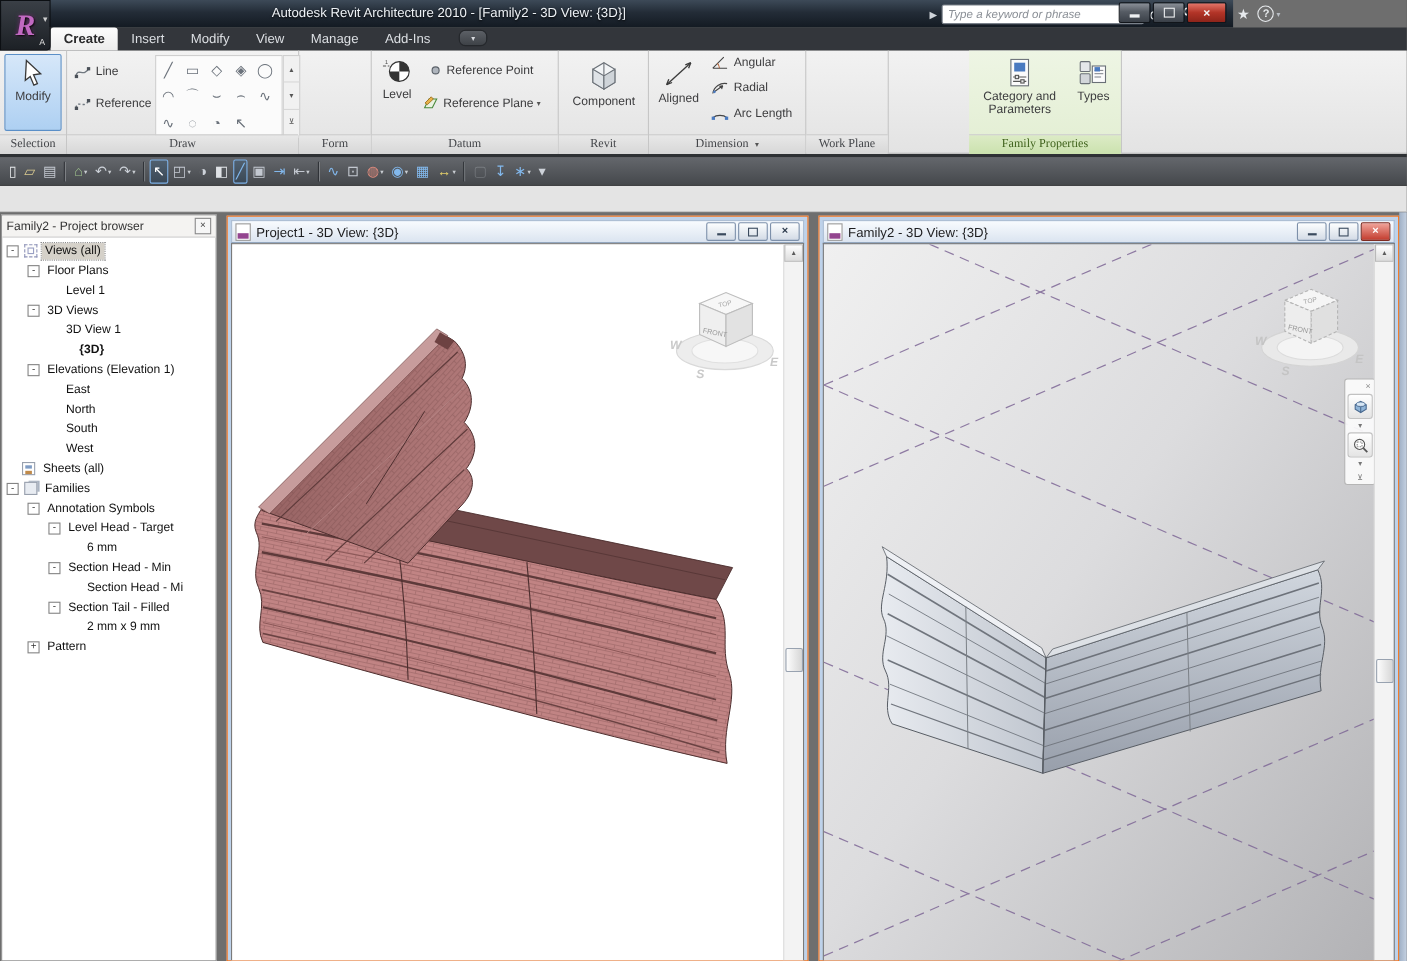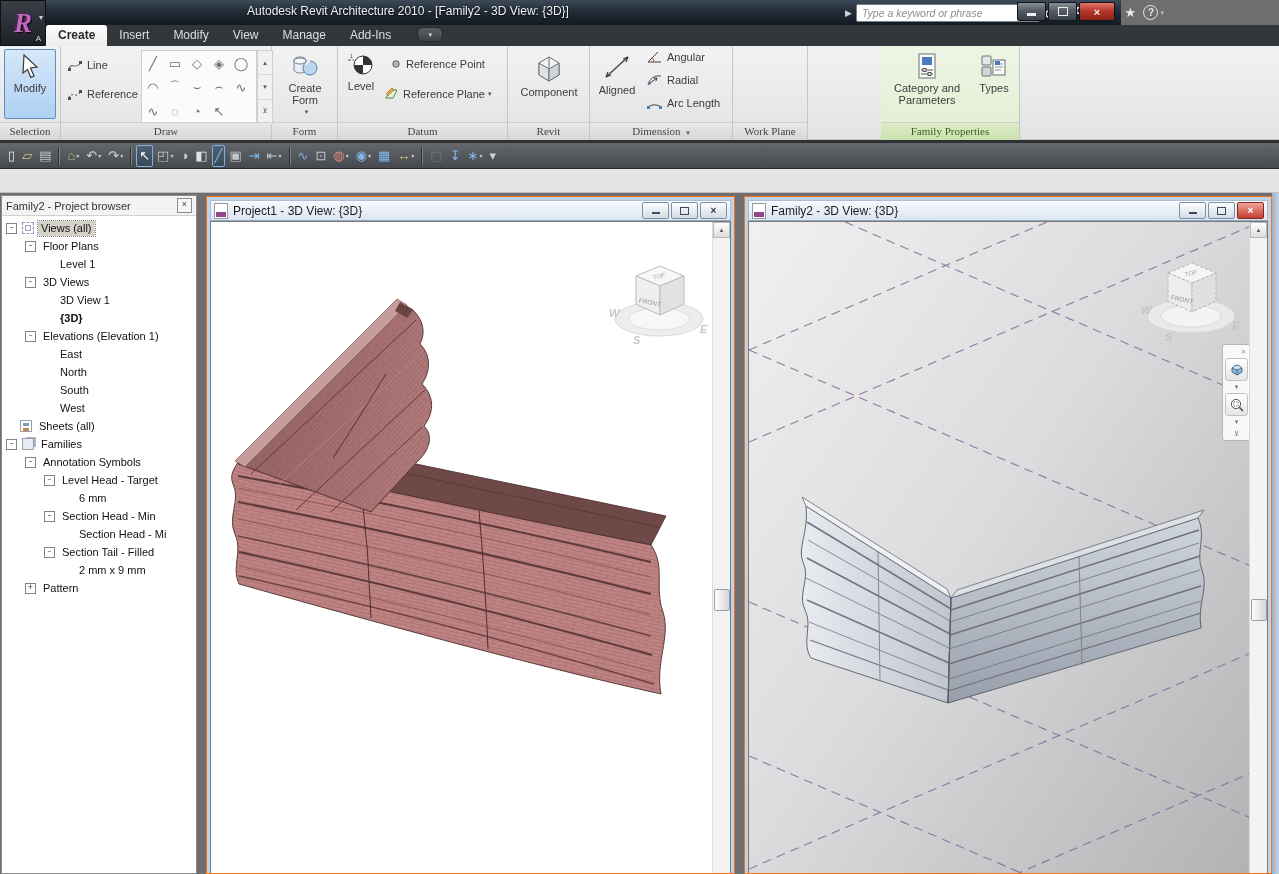--- a/index.html
+++ b/index.html
@@ -231,32 +231,20 @@
         <div class="dscroll">
           <span>▴</span>
           <span>▾</span>
           <span>⊻</span>
         </div>
       </div>
       <div class="plabel">Draw</div>
     </div>
 
     <div class="rpanel" style="left:272px;width:66px">
-      <div class="pcontent">
-        <div class="bigbtn" style="left:8px;top:3px;width:50px;height:70px">
-          <svg width="30" height="26" viewBox="0 0 30 26">
-            <path d="M4,8 Q4,4 10,4 Q16,4 16,8 L16,16 Q16,20 10,20 Q4,20 4,16 Z" fill="#e8edf3" stroke="#7a828c"></path>
-            <ellipse cx="10" cy="8" rx="6" ry="3" fill="#f4f7fa" stroke="#7a828c"></ellipse>
-            <circle cx="20" cy="15" r="7" fill="#bcd6ee" stroke="#5a7ea8"></circle>
-            <path d="M15.5,12 A7 7 0 0 1 20,8" stroke="#fff" fill="none" stroke-width="1.5"></path>
-          </svg>
-          <span>Create Form</span>
-          <span class="bcaret">▾</span>
-        </div>
-      </div>
       <div class="plabel">Form</div>
     </div>
 
     <div class="rpanel" style="left:338px;width:170px">
       <div class="pcontent">
         <div class="bigbtn" style="left:2px;top:3px;width:42px;height:70px">
           <svg width="26" height="24" viewBox="0 0 26 24">
             <path d="M0,7 H6" stroke="#555" stroke-width="1" stroke-dasharray="3 1.5"></path>
             <text x="2" y="5" font-size="5" fill="#444">1</text>
             <circle cx="15" cy="12" r="9" fill="#fff" stroke="#333"></circle>
@@ -480,21 +468,21 @@
           <div class="trow" style="padding-left: 55px;">
             <span class="tlabel">Level 1</span>
           </div>
           <div class="trow" style="padding-left: 23px;">
             <span class="expander">-</span>
             <span class="tlabel">3D Views</span>
           </div>
           <div class="trow" style="padding-left: 55px;">
             <span class="tlabel">3D View 1</span>
           </div>
-          <div class="trow" style="padding-left: 55px;">
+          <div class="trow" style="padding-left: 55px; margin-left: 12px;">
             <span class="tlabel bold">{3D}</span>
           </div>
           <div class="trow" style="padding-left: 23px;">
             <span class="expander">-</span>
             <span class="tlabel">Elevations (Elevation 1)</span>
           </div>
           <div class="trow" style="padding-left: 55px;">
             <span class="tlabel">East</span>
           </div>
           <div class="trow" style="padding-left: 55px;">

